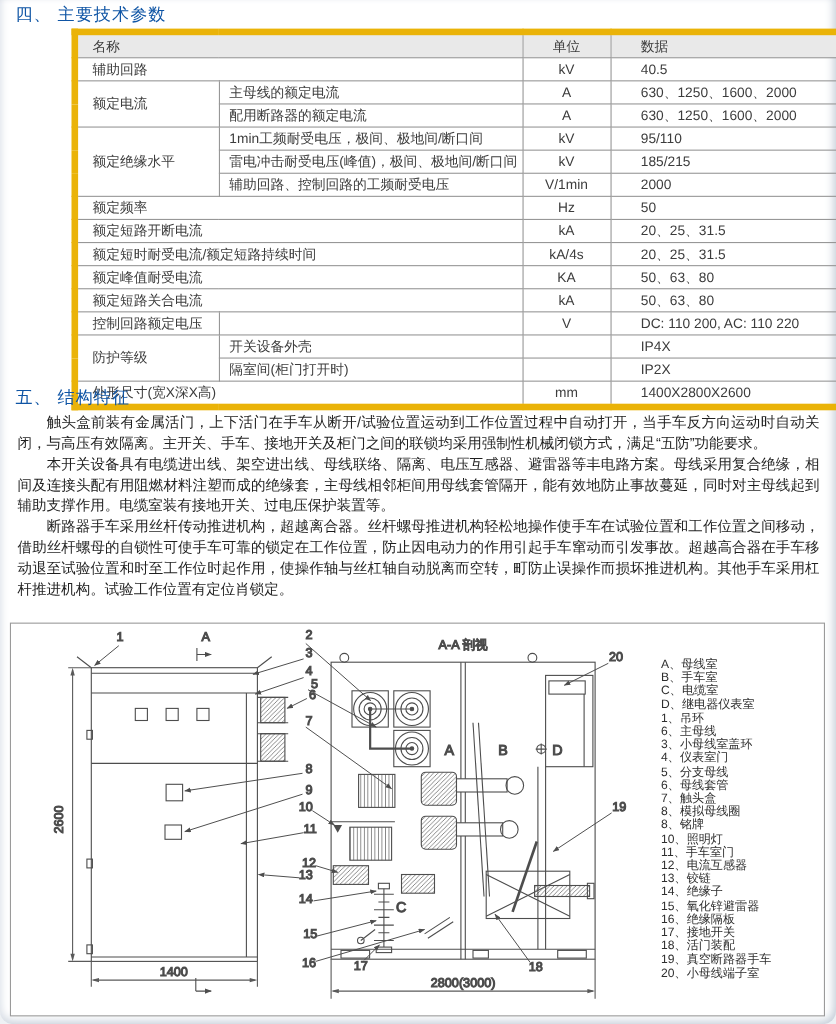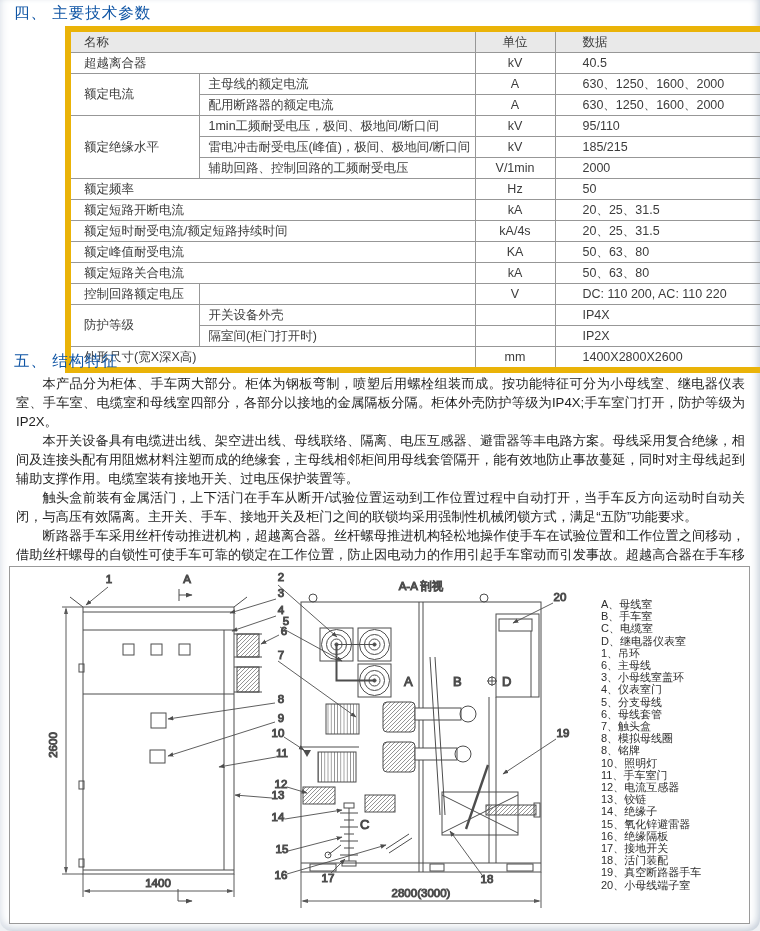--- a/index.html
+++ b/index.html
@@ -53,21 +53,21 @@
         <col style="width:80px">
         <col style="width:236px">
       </colgroup>
     <tbody>
         <tr>
       <th colspan="2" class="c-name">名称</th>
       <th class="c-unit">单位</th>
       <th class="c-val">数据</th>
     </tr>
     <tr>
-      <td colspan="2" class="c-name">超越离合器</td>
+      <td colspan="2" class="c-name">辅助回路</td>
       <td class="c-unit">kV</td>
       <td class="c-val">40.5</td>
     </tr>
     <tr>
       <td rowspan="2" class="c-name">额定电流</td>
       <td class="c-sub">主母线的额定电流</td>
       <td class="c-unit">A</td>
       <td class="c-val">630、1250、1600、2000</td>
     </tr>
     <tr>
@@ -137,23 +137,22 @@
       <td colspan="2" class="c-name">外形尺寸(宽X深X高)</td>
       <td class="c-unit">mm</td>
       <td class="c-val">1400X2800X2600</td>
     </tr>
   </tbody>
     </table>
 
   <div id="h5" class="h-blue">五、 结构特征</div>
 
   <div class="paras">
-    <p>本产品分为柜体、手车两大部分。柜体为钢板弯制，喷塑后用螺栓组装而成。按功能特征可分为小母线室、继电器仪表室、手车室、电缆室和母线室四部分，各部分以接地的金属隔板分隔。柜体外壳防护等级为IP4X;手车室门打开，防护等级为IP2X。</p>
+    <p>触头盒前装有金属活门，上下活门在手车从断开/试验位置运动到工作位置过程中自动打开，当手车反方向运动时自动关闭，与高压有效隔离。主开关、手车、接地开关及柜门之间的联锁均采用强制性机械闭锁方式，满足“五防”功能要求。</p>
     <p>本开关设备具有电缆进出线、架空进出线、母线联络、隔离、电压互感器、避雷器等丰电路方案。母线采用复合绝缘，相间及连接头配有用阻燃材料注塑而成的绝缘套，主母线相邻柜间用母线套管隔开，能有效地防止事故蔓延，同时对主母线起到辅助支撑作用。电缆室装有接地开关、过电压保护装置等。</p>
-    <p>触头盒前装有金属活门，上下活门在手车从断开/试验位置运动到工作位置过程中自动打开，当手车反方向运动时自动关闭，与高压有效隔离。主开关、手车、接地开关及柜门之间的联锁均采用强制性机械闭锁方式，满足“五防”功能要求。</p>
     <p>断路器手车采用丝杆传动推进机构，超越离合器。丝杆螺母推进机构轻松地操作使手车在试验位置和工作位置之间移动，借助丝杆螺母的自锁性可使手车可靠的锁定在工作位置，防止因电动力的作用引起手车窜动而引发事故。超越高合器在手车移动退至试验位置和时至工作位时起作用，使操作轴与丝杠轴自动脱离而空转，町防止误操作而损坏推进机构。其他手车采用杠杆推进机构。试验工作位置有定位肖锁定。</p>
   </div>
 
   <div class="figure-box">
     <svg width="739" height="356" viewBox="0 0 739 356" stroke="#4d4d4d" fill="none" stroke-width="1">
       <defs>
         <marker id="ah" markerWidth="7" markerHeight="6" refX="6" refY="2.5" orient="auto">
           <path d="M0,0 L6.5,2.5 L0,5 z" fill="#4d4d4d" stroke="none"></path>
         </marker>
         <pattern id="hatch" width="4" height="4" patternUnits="userSpaceOnUse">

